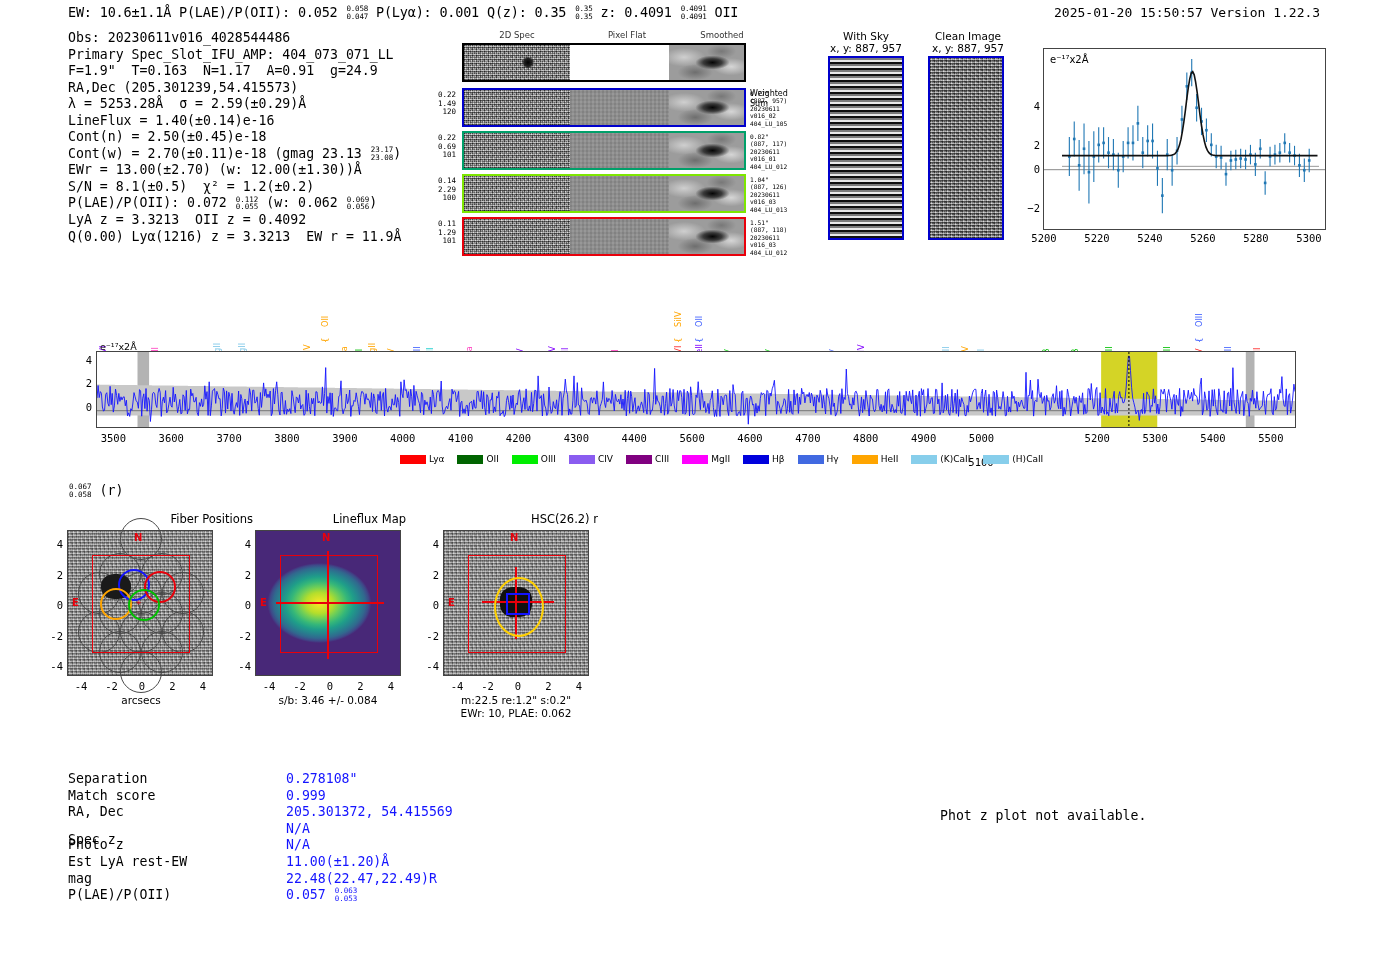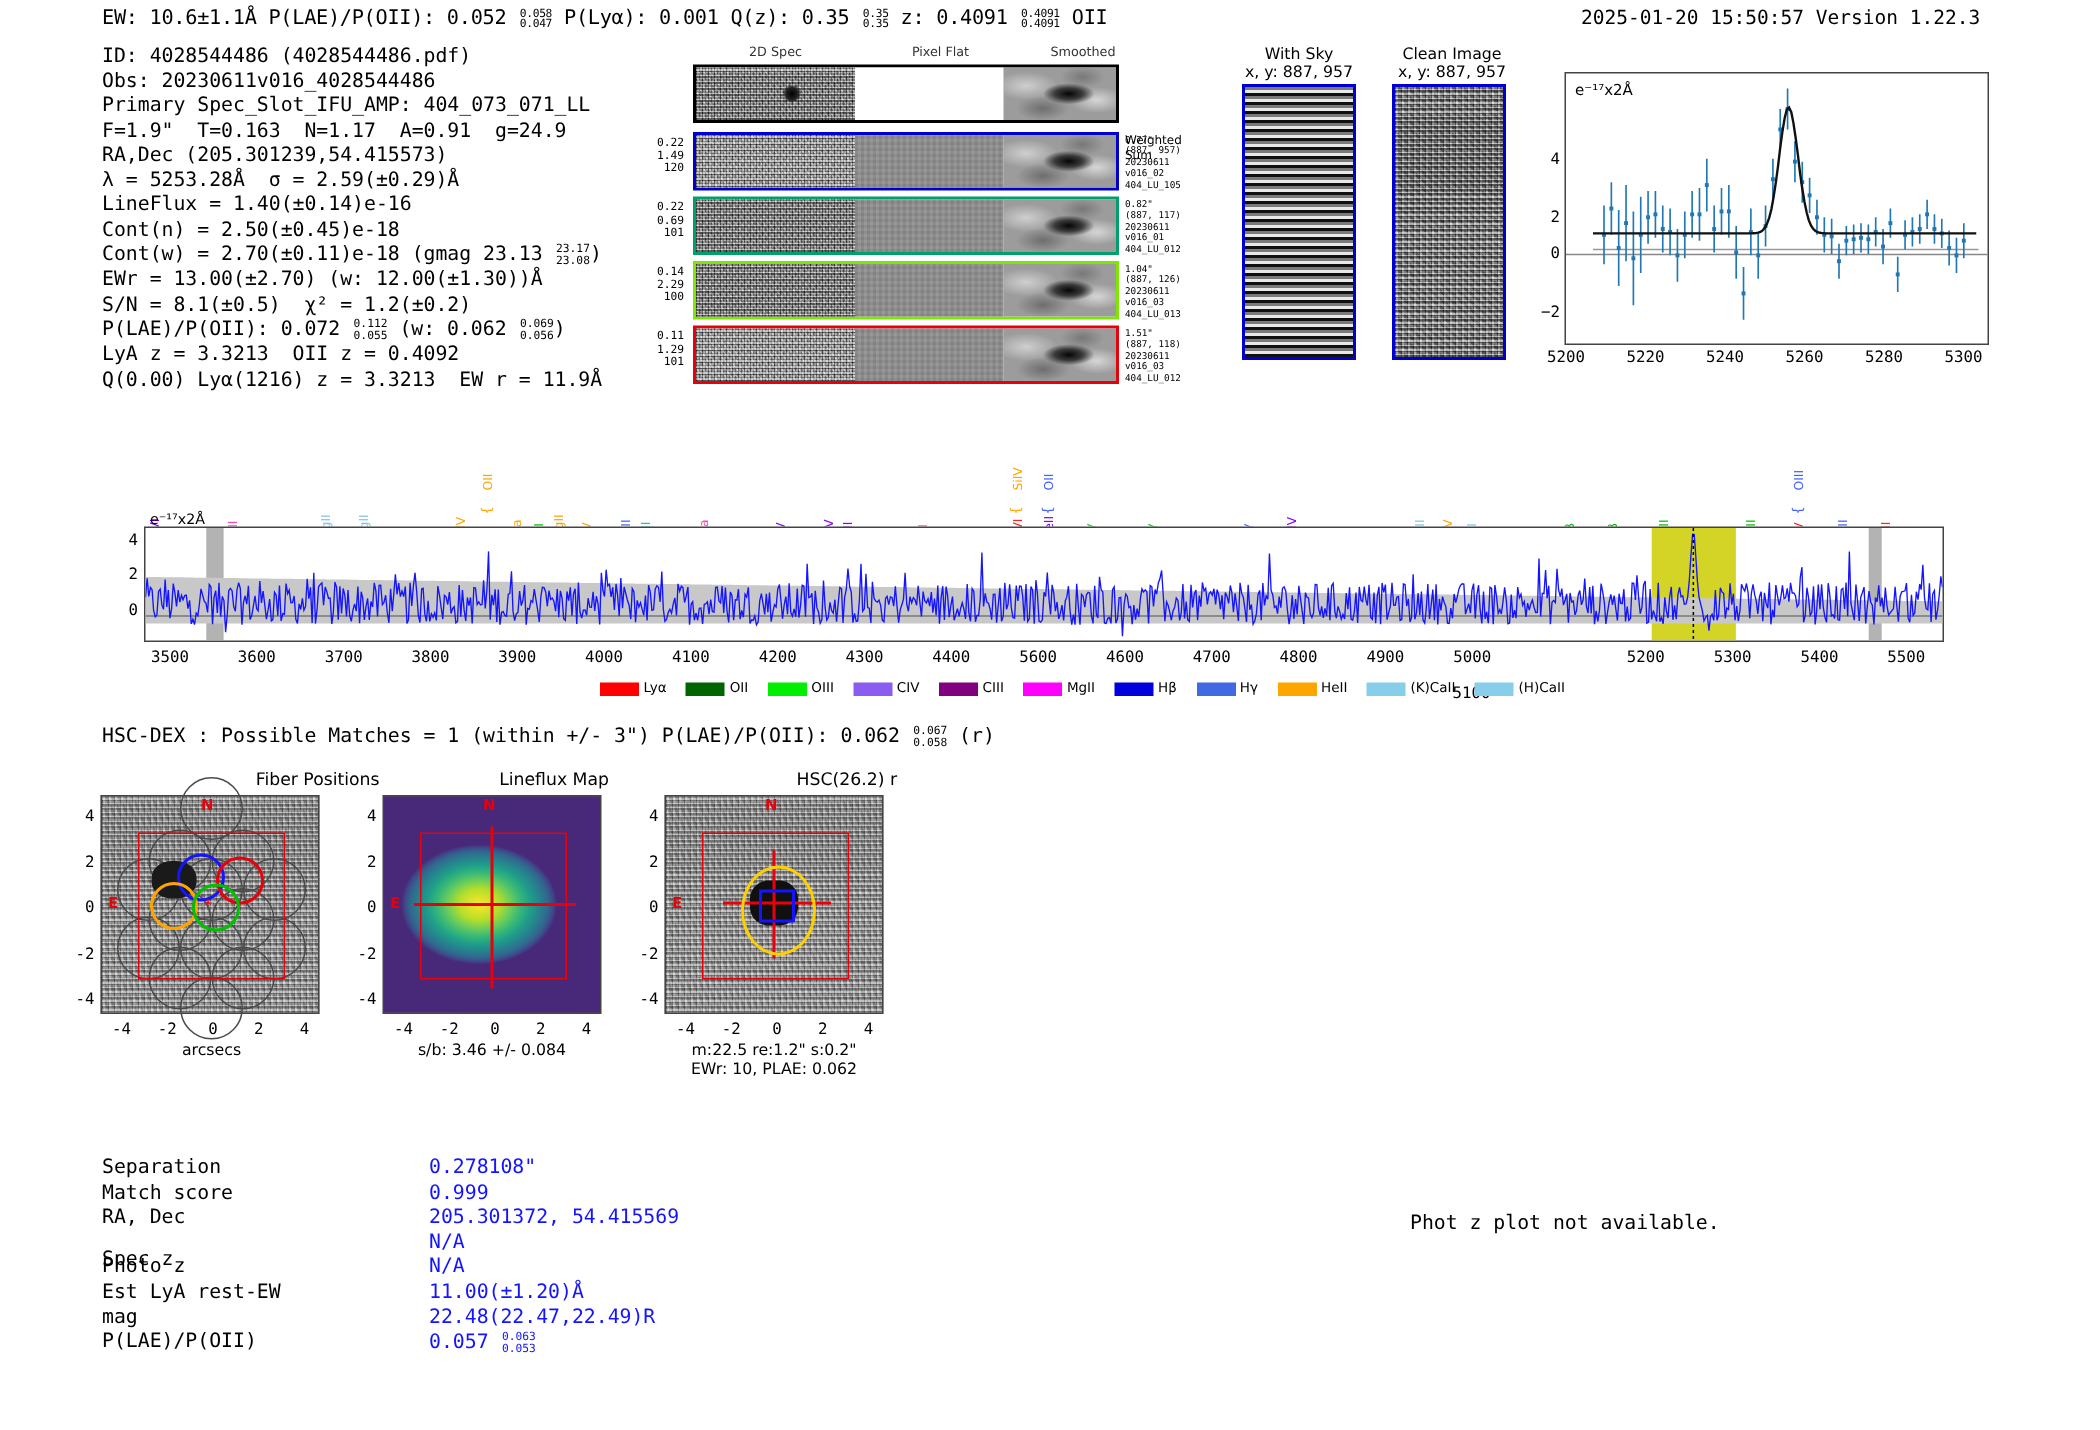--- a/index.html
+++ b/index.html
@@ -103,21 +103,20 @@
   #photz{position:absolute;left:940px;top:808px;font-size:13.2px;}
 </style>
 </head>
 <body>
 
 <div class="abs mono nowrap" id="header-line"><span>EW: 10.6±1.1Å   P(LAE)/P(OII): 0.052 </span><span class="frac"><span>0.058</span><span>0.047</span></span><span>  P(Lyα): 0.001   Q(z): 0.35 </span><span class="frac"><span>0.35</span><span>0.35</span></span><span>  z: 0.4091 </span><span class="frac"><span>0.4091</span><span>0.4091</span></span><span> OII</span></div>
 
 <div class="abs mono" id="timestamp">2025-01-20 15:50:57  Version 1.22.3</div>
 
 <div class="abs mono" id="info-block">
-  <div>ID: 4028544486 (4028544486.pdf)</div>
   <div>Obs: 20230611v016_4028544486</div>
   <div>Primary Spec_Slot_IFU_AMP: 404_073_071_LL</div>
   <div>F=1.9"  T=0.163  N=1.17  A=0.91  g=24.9</div>
   <div>RA,Dec (205.301239,54.415573)</div>
   <div>λ = 5253.28Å  σ = 2.59(±0.29)Å</div>
   <div>LineFlux = 1.40(±0.14)e-16</div>
   <div>Cont(n) = 2.50(±0.45)e-18</div>
   <div><span>Cont(w) = 2.70(±0.11)e-18 (gmag 23.13 </span><span class="frac"><span>23.17</span><span>23.08</span></span><span>)</span></div>
   <div>EWr = 13.00(±2.70) (w: 12.00(±1.30))Å</div>
   <div>S/N = 8.1(±0.5)  χ² = 1.2(±0.2)</div>
@@ -498,21 +497,21 @@
     <div class="lgitem">
       <span class="lgsw" style="background: rgb(135, 206, 235);"></span>
       <span class="lgtx">(K)CaII</span>
     </div>
     <div class="lgitem">
       <span class="lgsw" style="background: rgb(135, 206, 235);"></span>
       <span class="lgtx">(H)CaII</span>
     </div>
   </div>
 
-<div class="abs mono" id="hscline"><span>HSC-DEX : Possible Matches = 1 (within +/- 3")  P(LAE)/P(OII): 0.062 </span><span class="frac"><span>0.067</span><span>0.058</span></span><span> (r)</span></div>
+<div class="abs mono" id="hscline"><span class="frac"><span>0.067</span><span>0.058</span></span><span> (r)</span></div>
 
 <div class="paneltitle" style="left:63px;top:512px;width:190px;">Fiber Positions</div>
 <div class="plotbox greynoise" style="left:67px;top:530px;width:146px;height:146px;">
   <div style="position:absolute;left:0;top:0;width:100%;height:100%;">
     <div class="fiber" style="left:52px;top:-13px;width:42px;height:42px;"></div>
     <div class="fiber" style="left:31px;top:22px;width:42px;height:42px;"></div>
     <div class="fiber" style="left:73px;top:22px;width:42px;height:42px;"></div>
     <div class="fiber" style="left:10px;top:41px;width:42px;height:42px;"></div>
     <div class="fiber" style="left:52px;top:41px;width:42px;height:42px;"></div>
     <div class="fiber" style="left:94px;top:41px;width:42px;height:42px;"></div>

